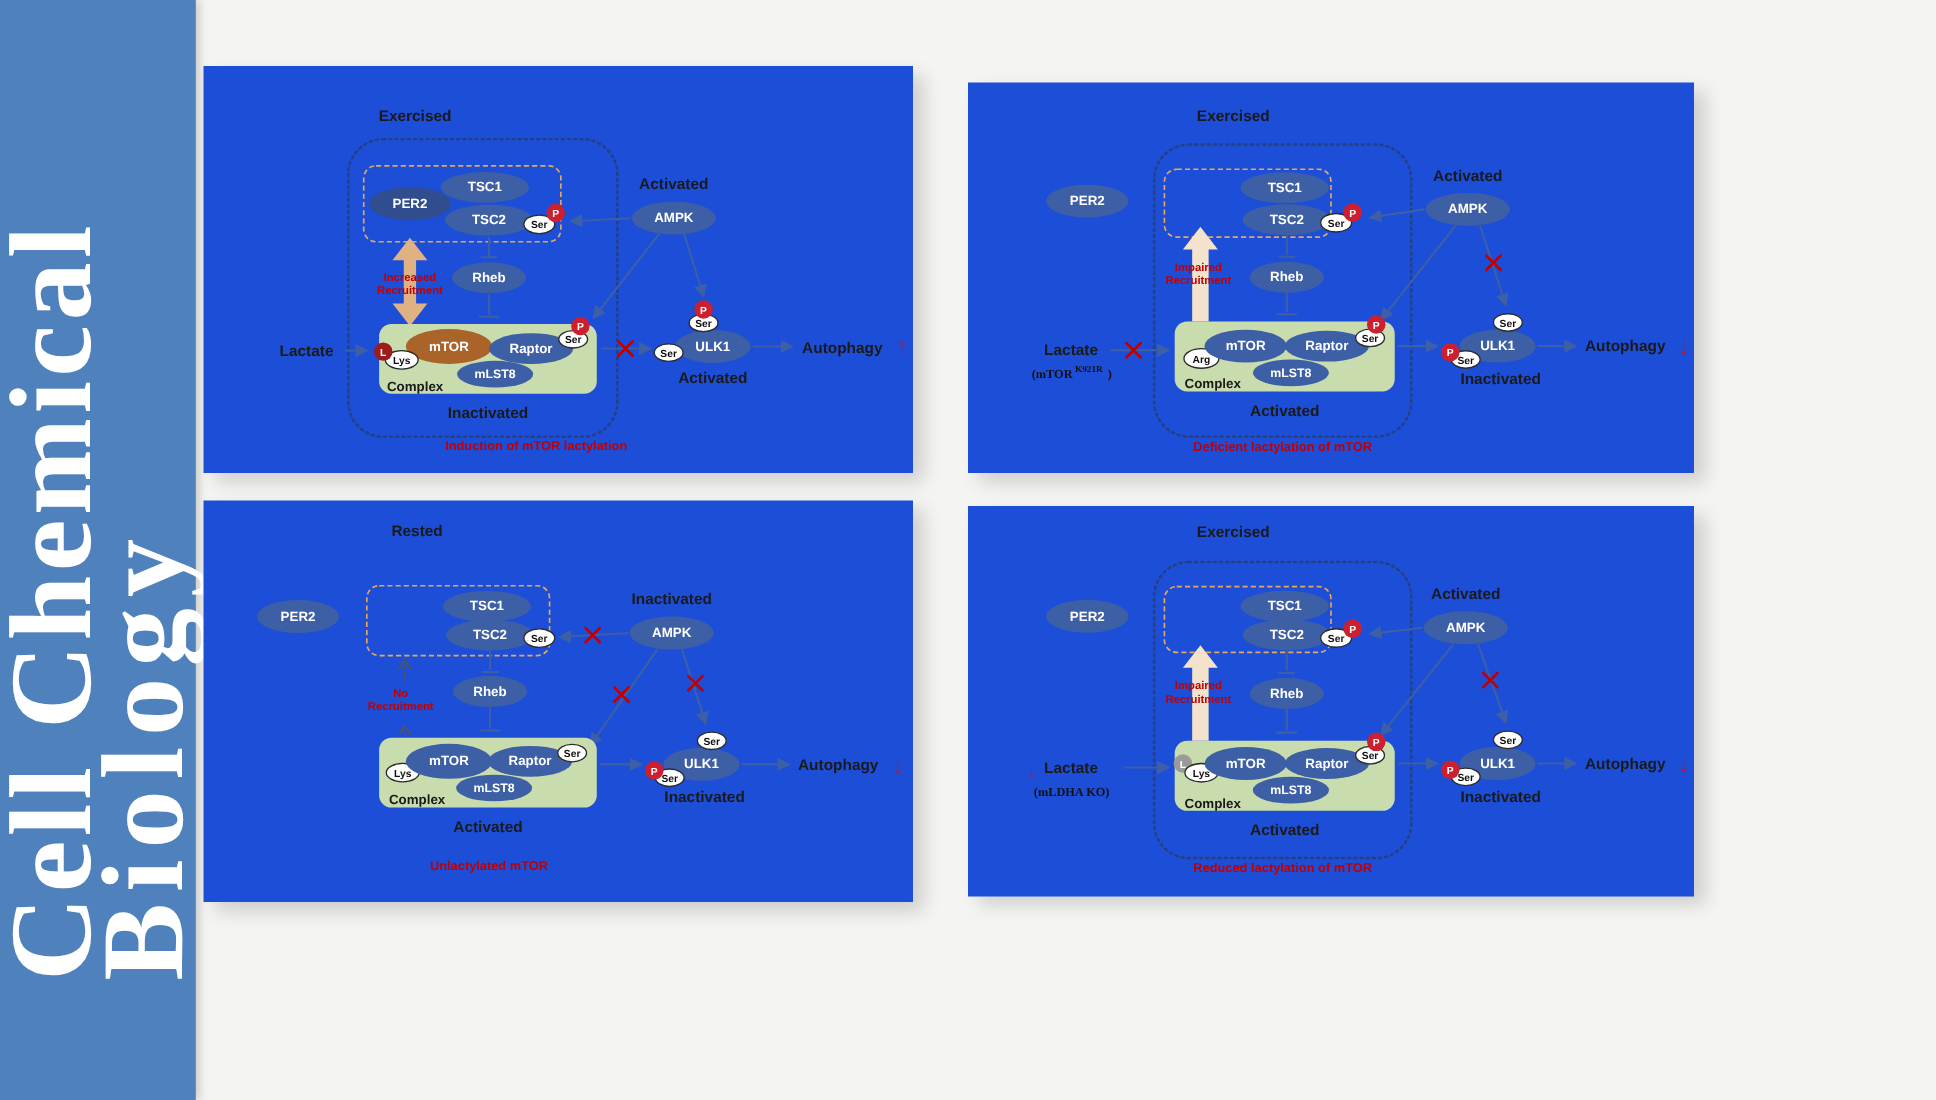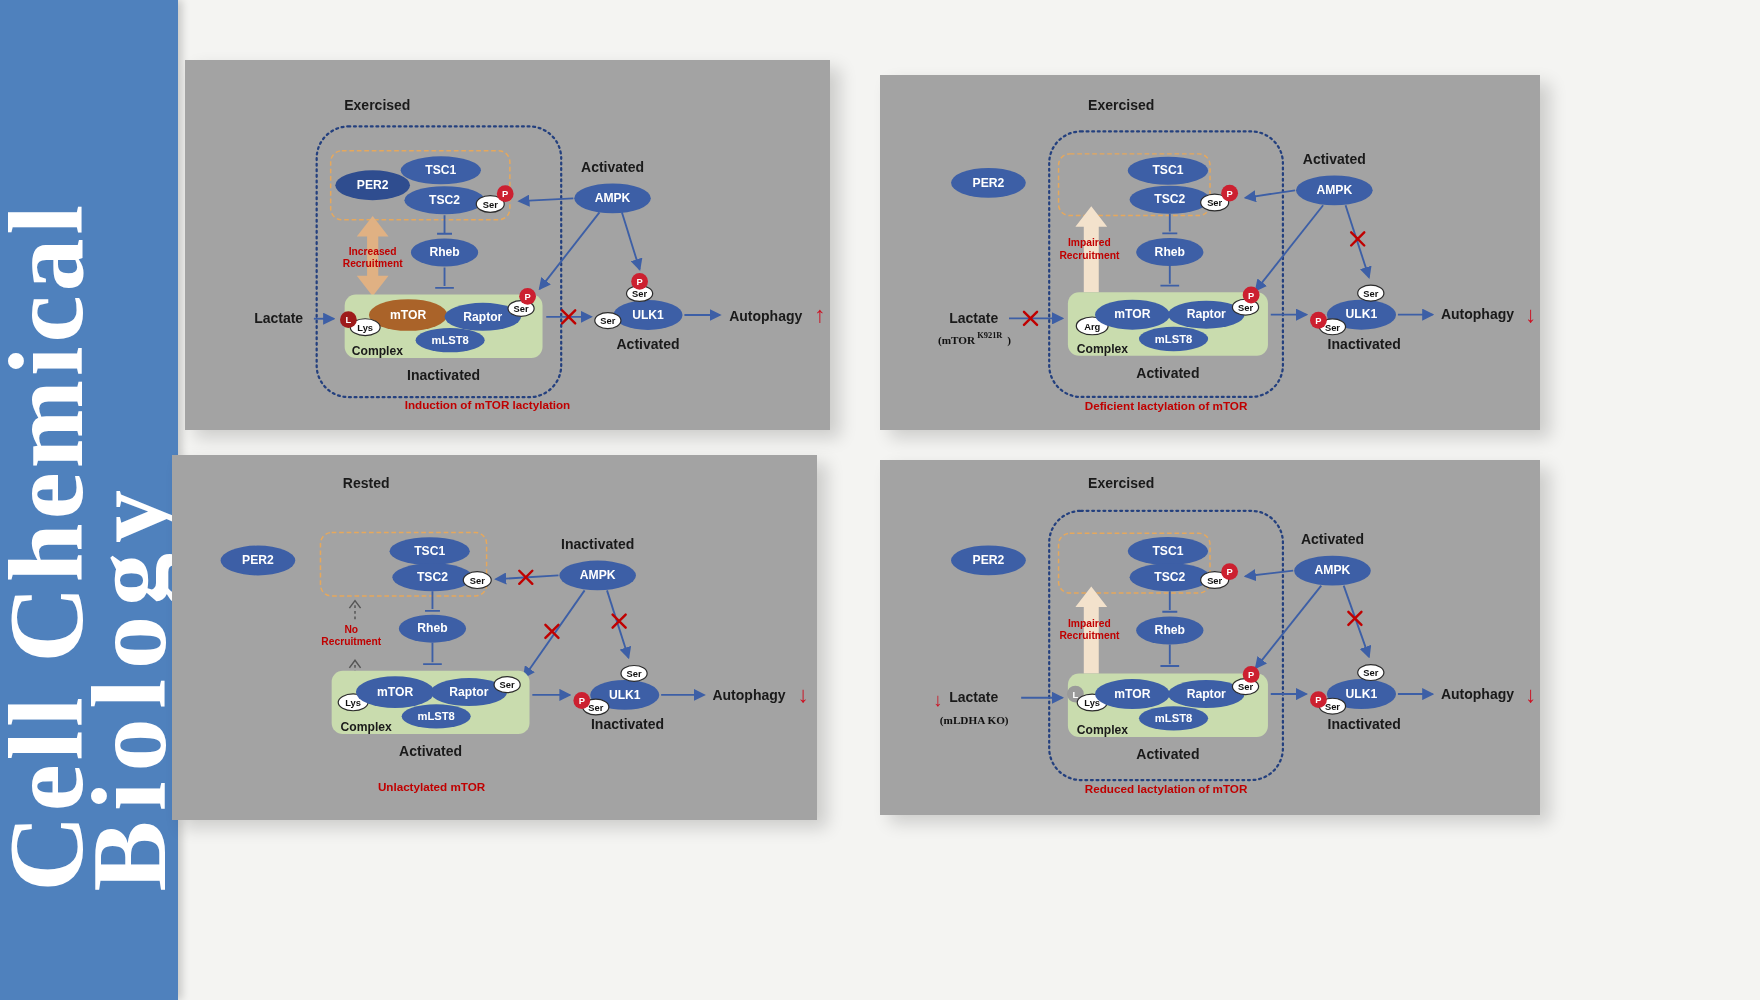--- a/index.html
+++ b/index.html
@@ -12,21 +12,21 @@
     display:flex; flex-direction:row; justify-content:center; align-items:flex-end;
     gap:2px; padding-bottom:108px;
   }
   .vtext {
     writing-mode:vertical-rl; transform:rotate(180deg);
     color:#fff; font-family:"Liberation Serif", serif; font-weight:bold;
     font-size:106px; line-height:0.76; letter-spacing:4px; white-space:nowrap;
   }
   .vtext2 { letter-spacing:10px; }
 
-  .panel { position:absolute; background:#a3a3a3; box-shadow:10px 8px 16px rgba(0,0,0,.16);padding-left:43px; }
+  .panel { position:absolute; background:#1d4ed8; box-shadow:10px 8px 16px rgba(0,0,0,.16);padding-left:43px; }
   .panel svg { display:block; width:100%; height:100%; }
 
   
   text { font-family:"Liberation Sans", sans-serif; }
   .lbl      { font-size:15px; font-weight:bold; fill:#1a1a1a; text-anchor:middle; }
   .lbl-s    { font-size:13px; font-weight:bold; fill:#1a1a1a; text-anchor:middle; }
   .lbl-start{ text-anchor:start; }
   .nt  { font-size:13px; font-weight:bold; fill:#fff; text-anchor:middle; }
   .nts { font-size:12px; font-weight:bold; fill:#fff; text-anchor:middle; }
   .st  { font-size:10px; font-weight:bold; fill:#101010; text-anchor:middle; }
@@ -277,21 +277,21 @@
     <circle class="pc" cx="423" cy="250" r="9"></circle>
     <text class="pt" x="423" y="254">P</text>
   </g>
   <text class="lbl" x="472" y="281">Inactivated</text>
   <text class="lbl lbl-start" x="554" y="249">Autophagy</text>
   <text class="updown" x="650" y="252">↓</text>
   <text class="cap" x="260" y="346">Deficient lactylation of mTOR</text>
 </svg>
 </div>
 
-<div class="panel" style="left:172px; top:455px; width:645px; height:365px;">
+<div class="panel" style="left:185px; top:455px; width:645px; height:365px;">
 <svg viewBox="0 0 645 365">
   <rect class="dash-orange" x="113" y="70" width="178" height="68" rx="12"></rect>
   <text class="lbl" x="162" y="22">Rested</text>
 
   <g>
     <path class="dash-arrow" d="M150 163 V146"></path>
     <path class="dash-head" d="M144 151 L150 143 L156 151"></path>
   </g>
   <g>
     <path class="dash-arrow" d="M150 227 V210"></path>

